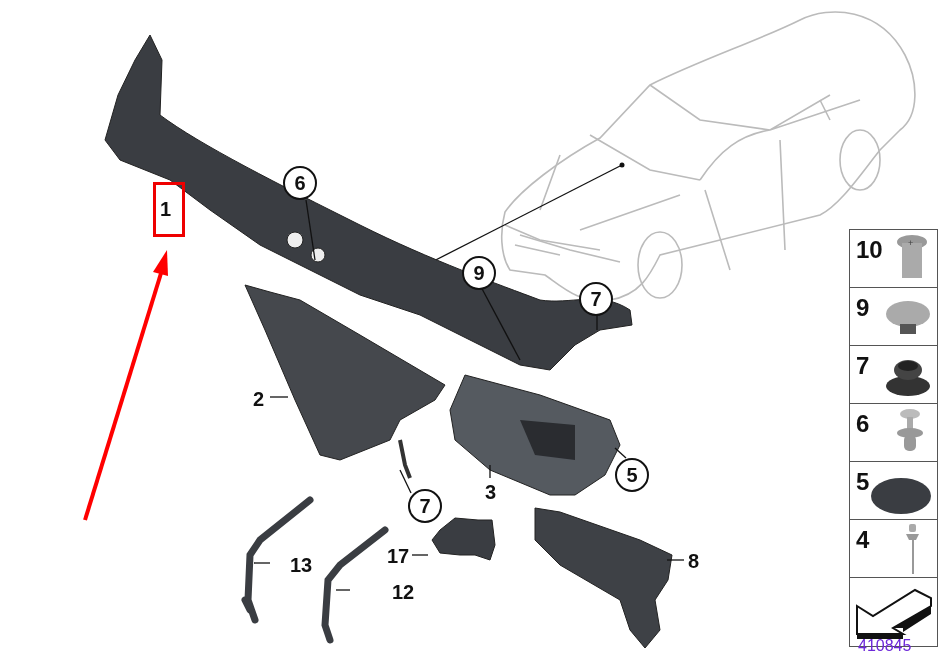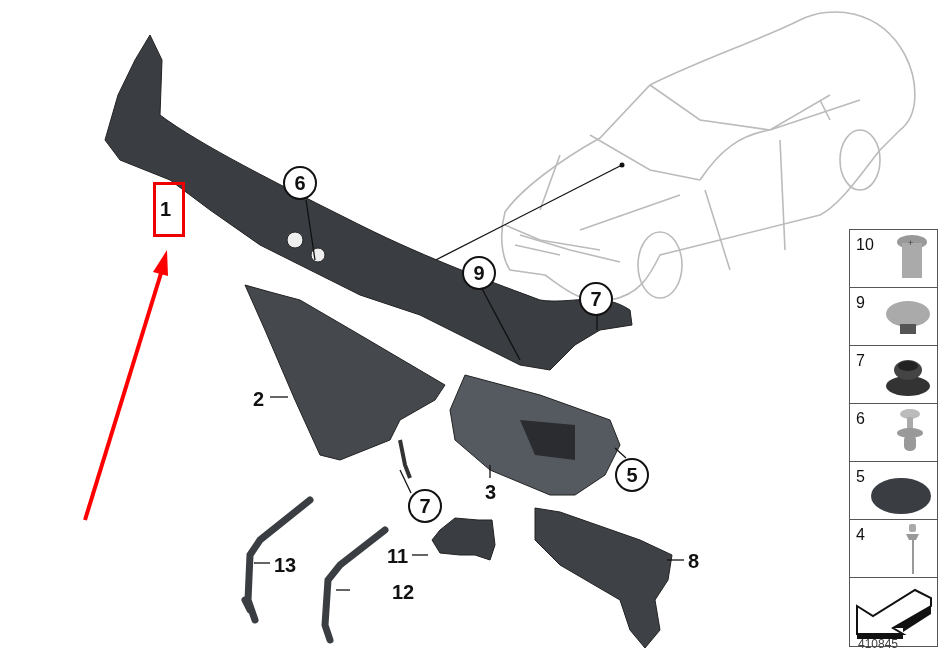--- a/index.html
+++ b/index.html
@@ -4,23 +4,23 @@
 <style>
   html,body{margin:0;padding:0;background:#fff;}
   body{width:944px;height:658px;position:relative;overflow:hidden;font-family:"Liberation Sans",sans-serif;}
   svg.main{position:absolute;left:0;top:0;}
   .lbl{position:absolute;font-weight:bold;font-size:20px;color:#111;line-height:1;}
   .circ{position:absolute;width:34px;height:34px;border:2px solid #111;border-radius:50%;box-sizing:border-box;display:flex;align-items:center;justify-content:center;font-weight:bold;font-size:20px;color:#111;background:#fff;}
   .hl{position:absolute;border:3px solid #e00;box-sizing:border-box;}
   .legend{position:absolute;left:849px;top:229px;width:87px;border:1.5px solid #555;}
   .cell{height:57px;border-bottom:1.5px solid #555;position:relative;}
   .cell:last-child{border-bottom:none;height:68px;}
-  .cell .num{position:absolute;left:6px;top:6px;font-weight:normal;font-size:16px;color:#111;}
+  .cell .num{position:absolute;left:6px;top:6px;font-weight:bold;font-size:24px;color:#111;}
   .cell svg{position:absolute;}
-  .catno{position:absolute;left:858px;top:637px;font-size:12px;color:#404040;}
+  .catno{position:absolute;left:858px;top:637px;font-size:16px;color:#6d28d9;}
 </style>
 </head>
 <body>
 
 <svg class="main" width="944" height="658">
 
   <g fill="none" stroke="#bbb" stroke-width="1.6">
     <path d="M505,212 C520,190 560,160 600,138 L650,85 C700,60 760,40 800,20 C830,5 880,8 905,55 C918,80 920,115 900,130 L880,150 C860,175 840,205 820,215 L700,245 L660,255 C650,275 640,295 610,300 C580,305 560,285 545,275 L510,270 C500,255 500,230 505,212 Z"></path>
     <path d="M590,135 L650,170 L700,180 M650,85 L700,120 L770,130 L830,95 M700,180 C720,150 740,135 770,130 L860,100"></path>
     <path d="M560,155 L540,210 M520,235 L570,250 L620,262 M580,230 L680,195"></path>
@@ -74,23 +74,23 @@
 
 <div class="circ" style="left:283px;top:166px;">6</div>
 <div class="circ" style="left:462px;top:256px;">9</div>
 <div class="circ" style="left:579px;top:282px;">7</div>
 <div class="circ" style="left:408px;top:489px;">7</div>
 <div class="circ" style="left:615px;top:458px;">5</div>
 
 <div class="lbl" style="left:253px;top:389px;">2</div>
 <div class="lbl" style="left:485px;top:482px;">3</div>
 <div class="lbl" style="left:688px;top:551px;">8</div>
-<div class="lbl" style="left:387px;top:546px;">11</div>
+<div class="lbl" style="left:387px;top:546px;">17</div>
 <div class="lbl" style="left:352px;top:582px;margin-left:40px;">12</div>
-<div class="lbl" style="left:274px;top:555px;">13</div>
+<div class="lbl" style="left:290px;top:555px;">13</div>
 
 <div class="legend">
   <div class="cell">
     <span class="num">10</span>
     <svg width="34" height="50" style="left:45px;top:3px;">
       <ellipse cx="17" cy="9" rx="15" ry="7" fill="#999"></ellipse>
       <rect x="7" y="10" width="20" height="35" fill="#aaa"></rect>
       <text x="13" y="13" font-size="9" fill="#444">+</text>
     </svg>
   </div>

